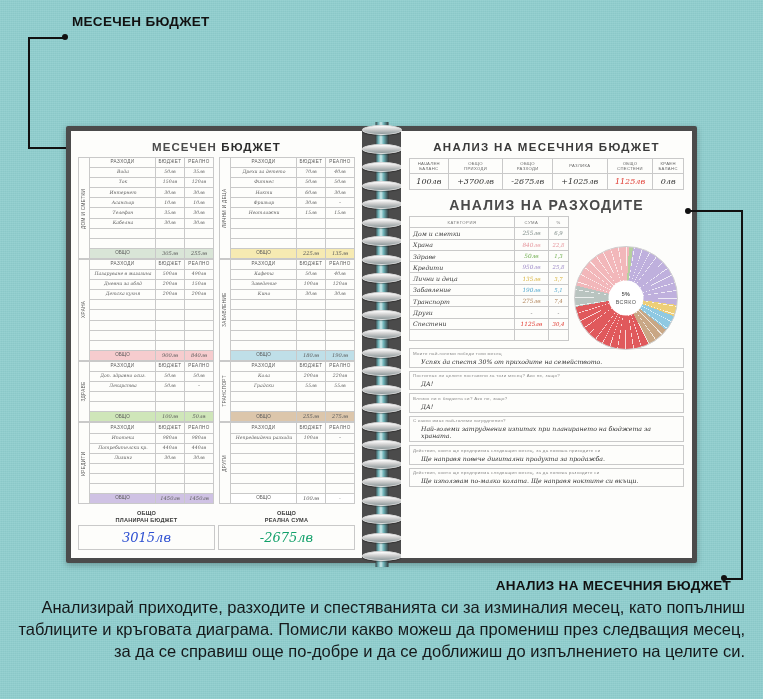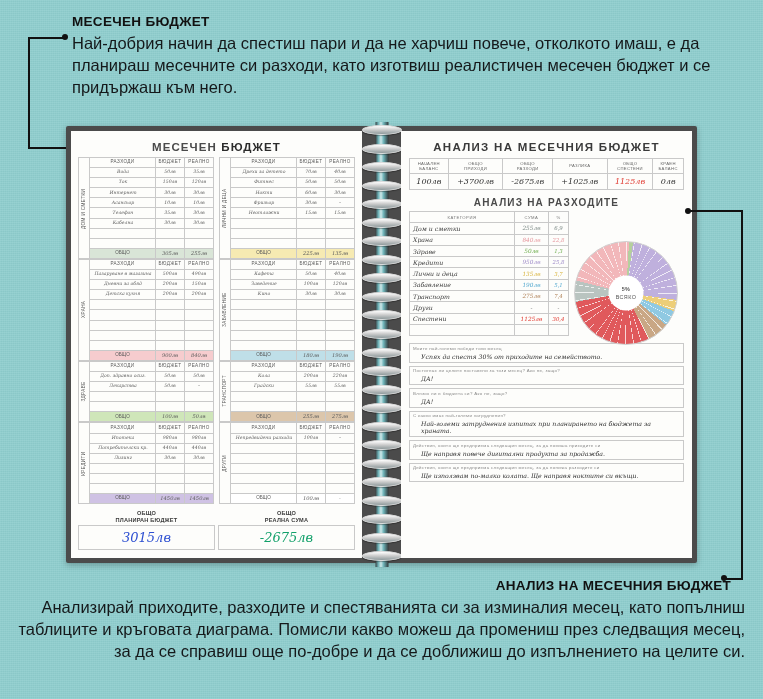--- a/index.html
+++ b/index.html
@@ -118,21 +118,21 @@
   }
 
   
   .rt-ttl{ text-align:center; font-weight:bold; letter-spacing:1.3px; color:#3a3a3a; font-size:11.5px; }
   table.bal{ border-collapse:collapse; width:100%; }
   table.bal td{ border:.6px solid #c9c9c9; text-align:center; vertical-align:middle; }
   table.bal td.h{ font-size:4.2px; color:#666; letter-spacing:.35px; height:15px; line-height:1.25; padding:1px; }
   table.bal td.v{ height:16px; font-family:"DejaVu Serif", serif; font-style:italic; font-size:8px; color:#2e2e2e; }
 
   
-  .an-ttl{ text-align:center; font-weight:bold; letter-spacing:1.2px; color:#4a4a4a; font-size:10px; }
+  .an-ttl{ text-align:center; font-weight:bold; letter-spacing:1.2px; color:#4a4a4a; font-size:14px; }
   table.cat{ border-collapse:collapse; width:100%; }
   table.cat td{ border:.6px solid #c9c9c9; height:11.3px; vertical-align:middle; }
   table.cat td.h{ font-size:4.2px; color:#777; letter-spacing:.5px; text-align:center; }
   table.cat td.n{ padding-left:3px; font-family:"DejaVu Serif", serif; font-style:italic; font-size:6.2px; color:#3a3a3a; }
   table.cat td.s{ text-align:center; font-family:"DejaVu Serif", serif; font-style:italic; font-size:5.8px; }
   table.cat td.p{ text-align:center; font-family:"DejaVu Serif", serif; font-style:italic; font-size:5.4px; }
 
   
   #pie-wrap{ position:absolute; right:6px; top:30px; width:104px; height:104px; }
   #pie{ width:104px; height:104px; border-radius:50%; position:relative; border:.8px solid #cfcfcf; }
@@ -166,21 +166,20 @@
     font-size:16.5px; line-height:1.33; color:#15191b; text-align:right;
   }
 </style>
 </head>
 <body>
 
 <div class="bg-noise"></div>
 
 <div id="top-caption">
   <p class="hdr">МЕСЕЧЕН БЮДЖЕТ</p>
-  <div class="body">Най-добрия начин да спестиш пари и да не харчиш повече, отколкото имаш, е да планираш месечните си разходи, като изготвиш реалистичен месечен бюджет и се придържаш към него.</div>
 </div>
 
 <div class="conn" style="left:28px; top:26px; width:50px; height:120px;">
   <div class="ln" style="left:0; top:11px; width:2px; height:112px;"></div>
   <div class="ln" style="left:0; top:11px; width:38px; height:2px;"></div>
   <div class="dot" style="left:34px; top:8px;"></div>
   <div class="ln" style="left:0; top:121px; width:50px; height:2px;"></div>
   <div class="dot" style="left:46px; top:118px;"></div>
 </div>
 

